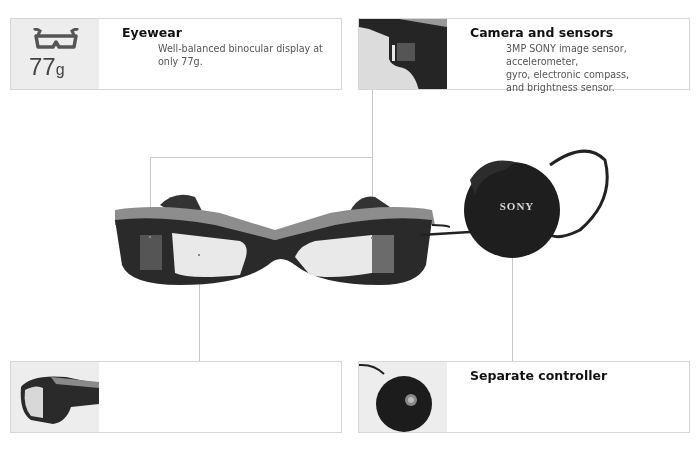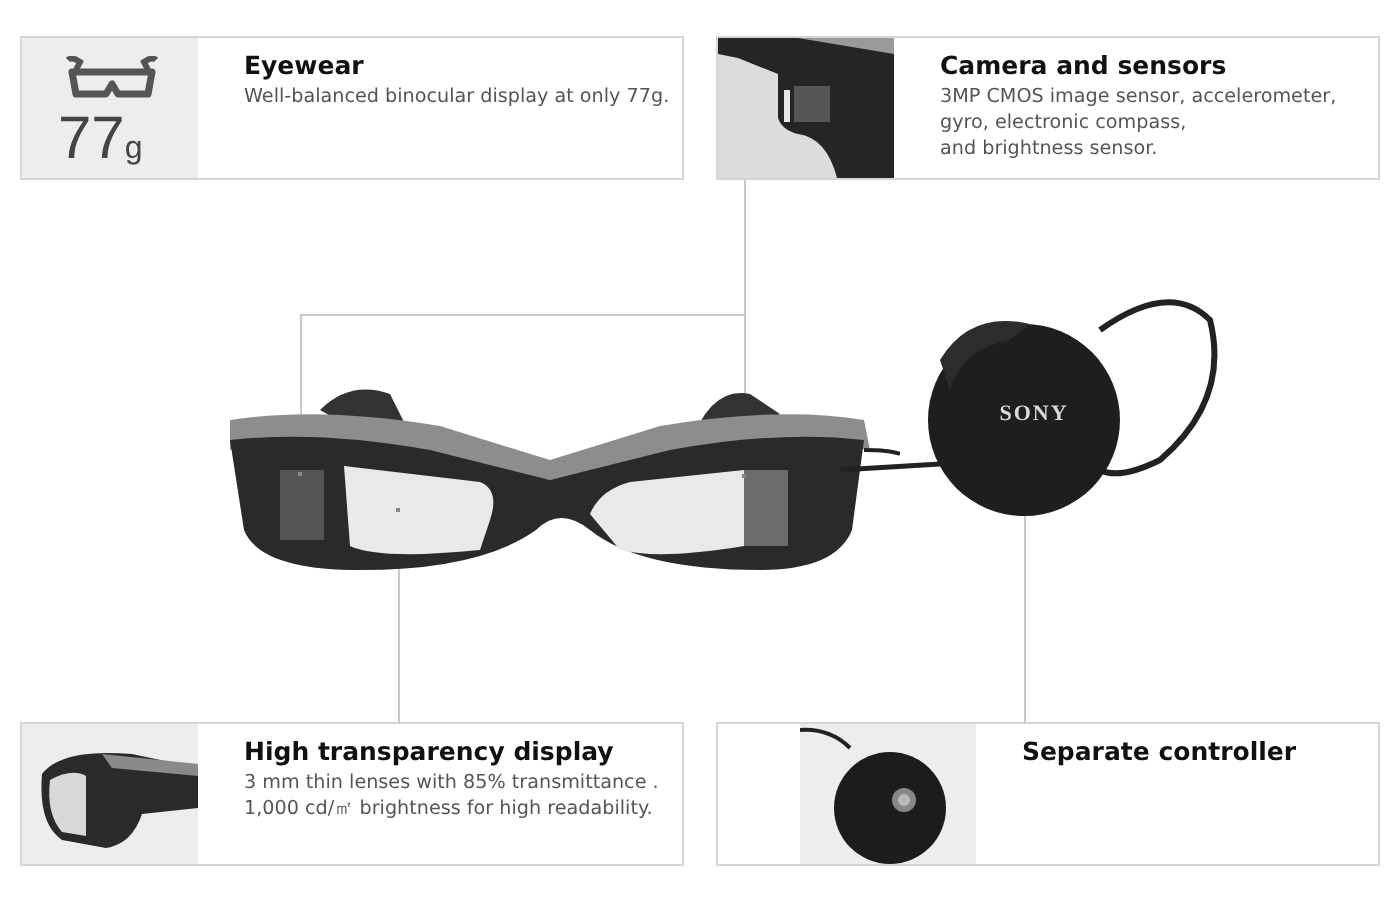--- a/index.html
+++ b/index.html
@@ -1,21 +1,21 @@
 <!DOCTYPE html>
 <html><head>
 <meta charset="utf-8">
 <style>
   html,body{margin:0;padding:0;background:#fff;}
   body{width:700px;height:451px;position:relative;overflow:hidden;font-family:"DejaVu Sans","Liberation Sans",sans-serif;}
   .box{position:absolute;border:1px solid #d6d6d6;background:#fff;box-sizing:border-box;display:flex;}
   .thumb{width:88px;height:100%;background:#ededed;position:relative;overflow:hidden;flex:none;}
   .txt{padding:6px 0 0 23px;}
   .title{font-weight:bold;font-size:12.5px;color:#111;line-height:16px;margin-bottom:1px;}
-  .desc{font-size:9.6px;color:#555;line-height:13px;white-space:pre-line;}
+  .desc{font-size:9.6px;color:#555;line-height:13px;white-space:pre-line;margin-left:36px;}
   .line{position:absolute;background:#c8c8c8;}
   .dot{position:absolute;width:2px;height:2px;background:#888;}
 </style>
 </head>
 <body>
 
 <div class="line" style="left:372px;top:89px;width:1px;height:150px;"></div>
 <div class="line" style="left:150px;top:157px;width:223px;height:1px;"></div>
 <div class="line" style="left:150px;top:157px;width:1px;height:82px;"></div>
 <div class="line" style="left:199px;top:253px;width:1px;height:108px;"></div>
@@ -45,62 +45,57 @@
 </svg>
 
 <div class="box" style="left:10px;top:18px;width:332px;height:72px;">
   <div class="thumb">
     <svg style="position:absolute;left:21px;top:9px;" width="48" height="22" viewBox="0 0 48 22">
       <path d="M2 2 Q4 0 8 3 L6 7" stroke="#555" stroke-width="3" fill="none"></path>
       <path d="M46 2 Q44 0 40 3 L42 7" stroke="#555" stroke-width="3" fill="none"></path>
       <path d="M4 8 L44 8 L42 19 L27 19 L24 14 L21 19 L6 19 Z" fill="none" stroke="#555" stroke-width="3.5" stroke-linejoin="round"></path>
     </svg>
     <div style="position:absolute;left:18px;top:34px;color:#444;font-family:'Liberation Sans',sans-serif;">
-      <span style="font-size:30px;">77</span><span style="font-size:16px;">g</span>
+      <span style="font-size:24px;">77</span><span style="font-size:16px;">g</span>
     </div>
   </div>
   <div class="txt">
     <div class="title">Eyewear</div>
     <div class="desc">Well-balanced binocular display at only 77g.</div>
   </div>
 </div>
 
 <div class="box" style="left:358px;top:18px;width:332px;height:72px;">
   <div class="thumb" style="background:#dcdcdc;">
     <svg width="88" height="72" viewBox="0 0 88 72" style="position:absolute;left:0;top:0;">
       <path d="M0 0 L88 0 L88 72 L60 72 Q55 50 40 48 Q32 46 30 40 L30 18 L10 10 L0 8 Z" fill="#252525"></path>
       <path d="M40 0 L88 0 L88 8 Z" fill="#9a9a9a"></path>
       <rect x="38" y="24" width="18" height="18" fill="#555"></rect>
       <rect x="33" y="26" width="3" height="16" fill="#e8e8e8"></rect>
     </svg>
   </div>
   <div class="txt">
     <div class="title">Camera and sensors</div>
-    <div class="desc">3MP CMOS image sensor,  accelerometer,
+    <div class="desc">3MP SONY image sensor,  accelerometer,
 gyro, electronic compass,
 and brightness sensor.</div>
   </div>
 </div>
 
 <div class="box" style="left:10px;top:361px;width:332px;height:72px;">
   <div class="thumb">
     <svg width="88" height="72" viewBox="0 0 88 72" style="position:absolute;left:0;top:0;">
       <path d="M10 25 Q20 12 55 15 L88 22 L88 42 L60 45 Q55 60 42 62 L20 58 Q8 50 10 25 Z" fill="#2a2a2a"></path>
       <path d="M14 28 Q25 22 32 26 L32 56 L20 54 Q12 45 14 28 Z" fill="#d8d8d8"></path>
       <path d="M40 15 L88 20 L88 26 L45 22 Z" fill="#8a8a8a"></path>
     </svg>
   </div>
-  <div class="txt">
-    <div class="title">High transparency display</div>
-    <div class="desc">3 mm thin lenses with 85% transmittance .
-1,000 cd/㎡ brightness for high readability.</div>
-  </div>
 </div>
 
-<div class="box" style="left:358px;top:361px;width:332px;height:72px;justify-content:center;">
+<div class="box" style="left:358px;top:361px;width:332px;height:72px;">
   <div class="thumb">
     <svg width="88" height="72" viewBox="0 0 88 72" style="position:absolute;left:0;top:0;">
       <path d="M0 3 Q15 2 25 12" stroke="#222" stroke-width="2" fill="none"></path>
       <circle cx="45" cy="42" r="28" fill="#1c1c1c"></circle>
       <circle cx="52" cy="38" r="6" fill="#888"></circle>
       <circle cx="52" cy="38" r="3" fill="#bbb"></circle>
     </svg>
   </div>
   <div class="txt">
     <div class="title">Separate controller</div>

